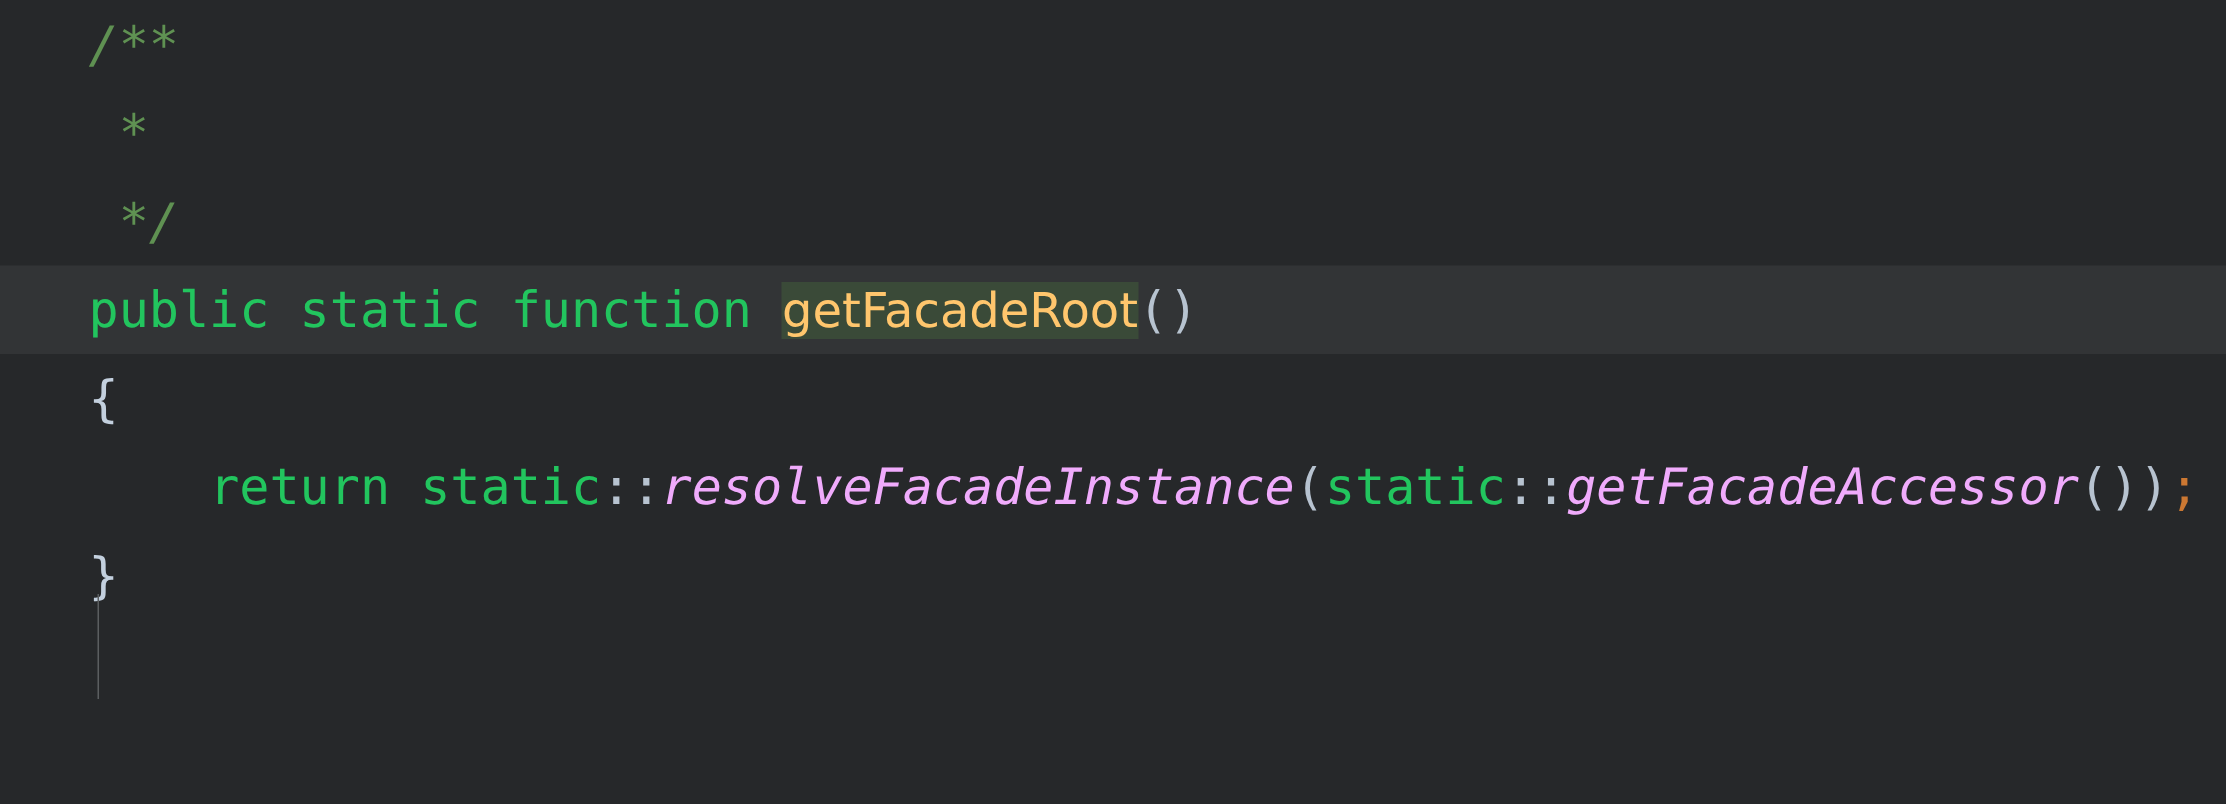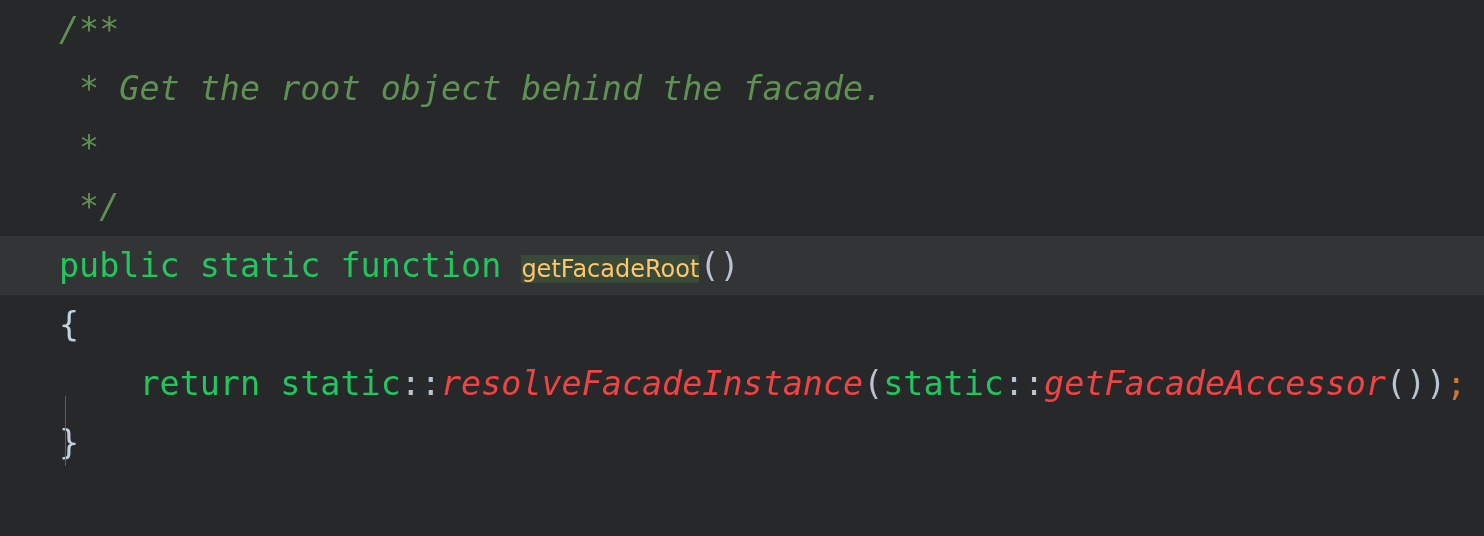--- a/index.html
+++ b/index.html
@@ -62,38 +62,37 @@
   .tok-punct {
     color: #b7c3d0;
   }
   .tok-brace {
     color: #c3d0de;
   }
   .tok-semi {
     color: #cc7832;
   }
   .tok-method-italic {
-    color: #ef4444;
+    color: #f0abfc;
     font-style: italic;
   }
   .tok-method-decl {
     color: #ffc66d;
     font-family: "DejaVu Sans", sans-serif;
-    font-size: 24px;
+    font-size: 32px;
     background: #3a4a38;
   }
   .spacer { visibility: hidden; }
 </style>
 </head>
 <body>
 
 <div id="editor">
   <div class="code-area">
       <div class="line"><span class="tok-comment">/**</span></div>
-      <div class="line"><span class="spacer"> </span><span class="tok-comment">* Get the root object behind the facade.</span></div>
       <div class="line"><span class="spacer"> </span><span class="tok-comment">*</span></div>
       <div class="line"><span class="spacer"> </span><span class="tok-comment">*/</span></div>
       <div class="line caret-line"><span class="tok-keyword">public static function </span><span class="tok-method-decl">getFacadeRoot</span><span class="tok-punct">()</span></div>
       <div class="line"><span class="tok-brace">{</span></div>
       <div class="line"><span class="spacer">    </span><span class="tok-keyword">return static</span><span class="tok-punct">::</span><span class="tok-method-italic">resolveFacadeInstance</span><span class="tok-punct">(</span><span class="tok-keyword">static</span><span class="tok-punct">::</span><span class="tok-method-italic">getFacadeAccessor</span><span class="tok-punct">())</span><span class="tok-semi">;</span></div>
       <div class="line"><span class="tok-brace">}</span></div>
       <div class="indent-guide" style="left: 65px; top: 396px; height: 70px;"></div>
     </div>
 </div>
 

